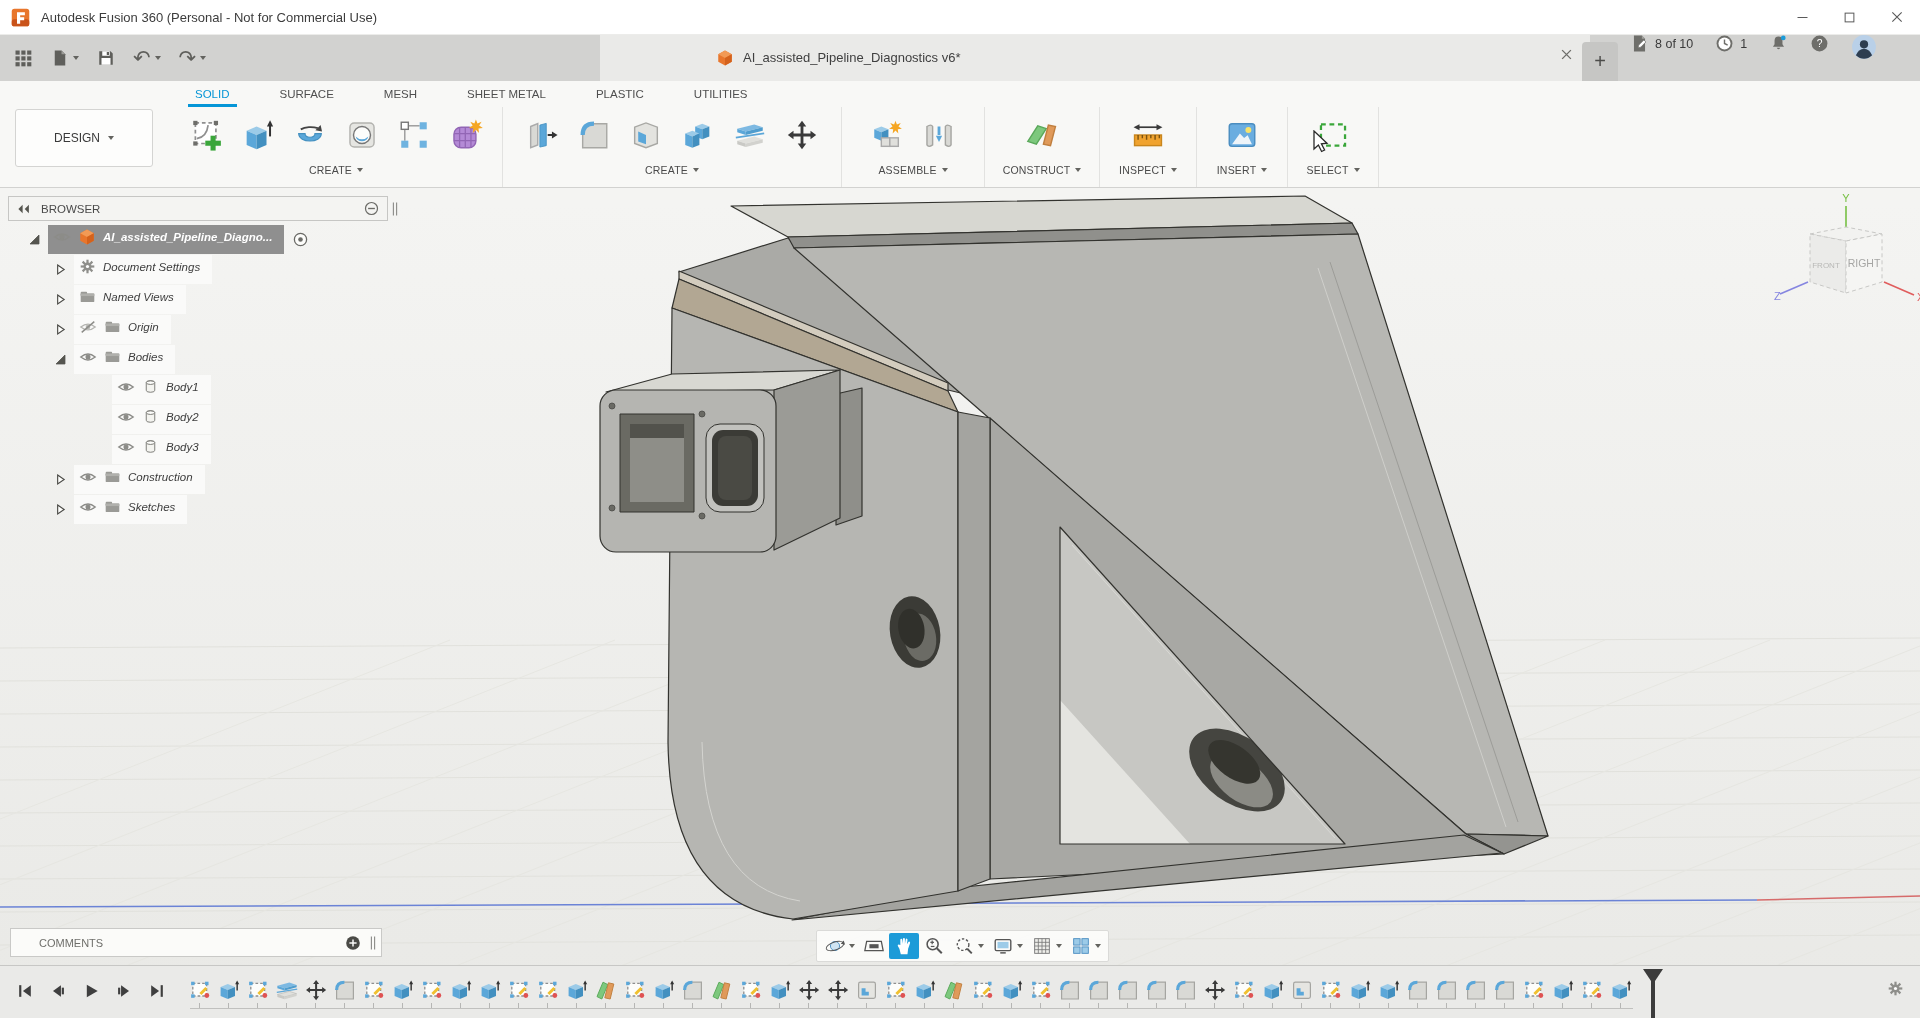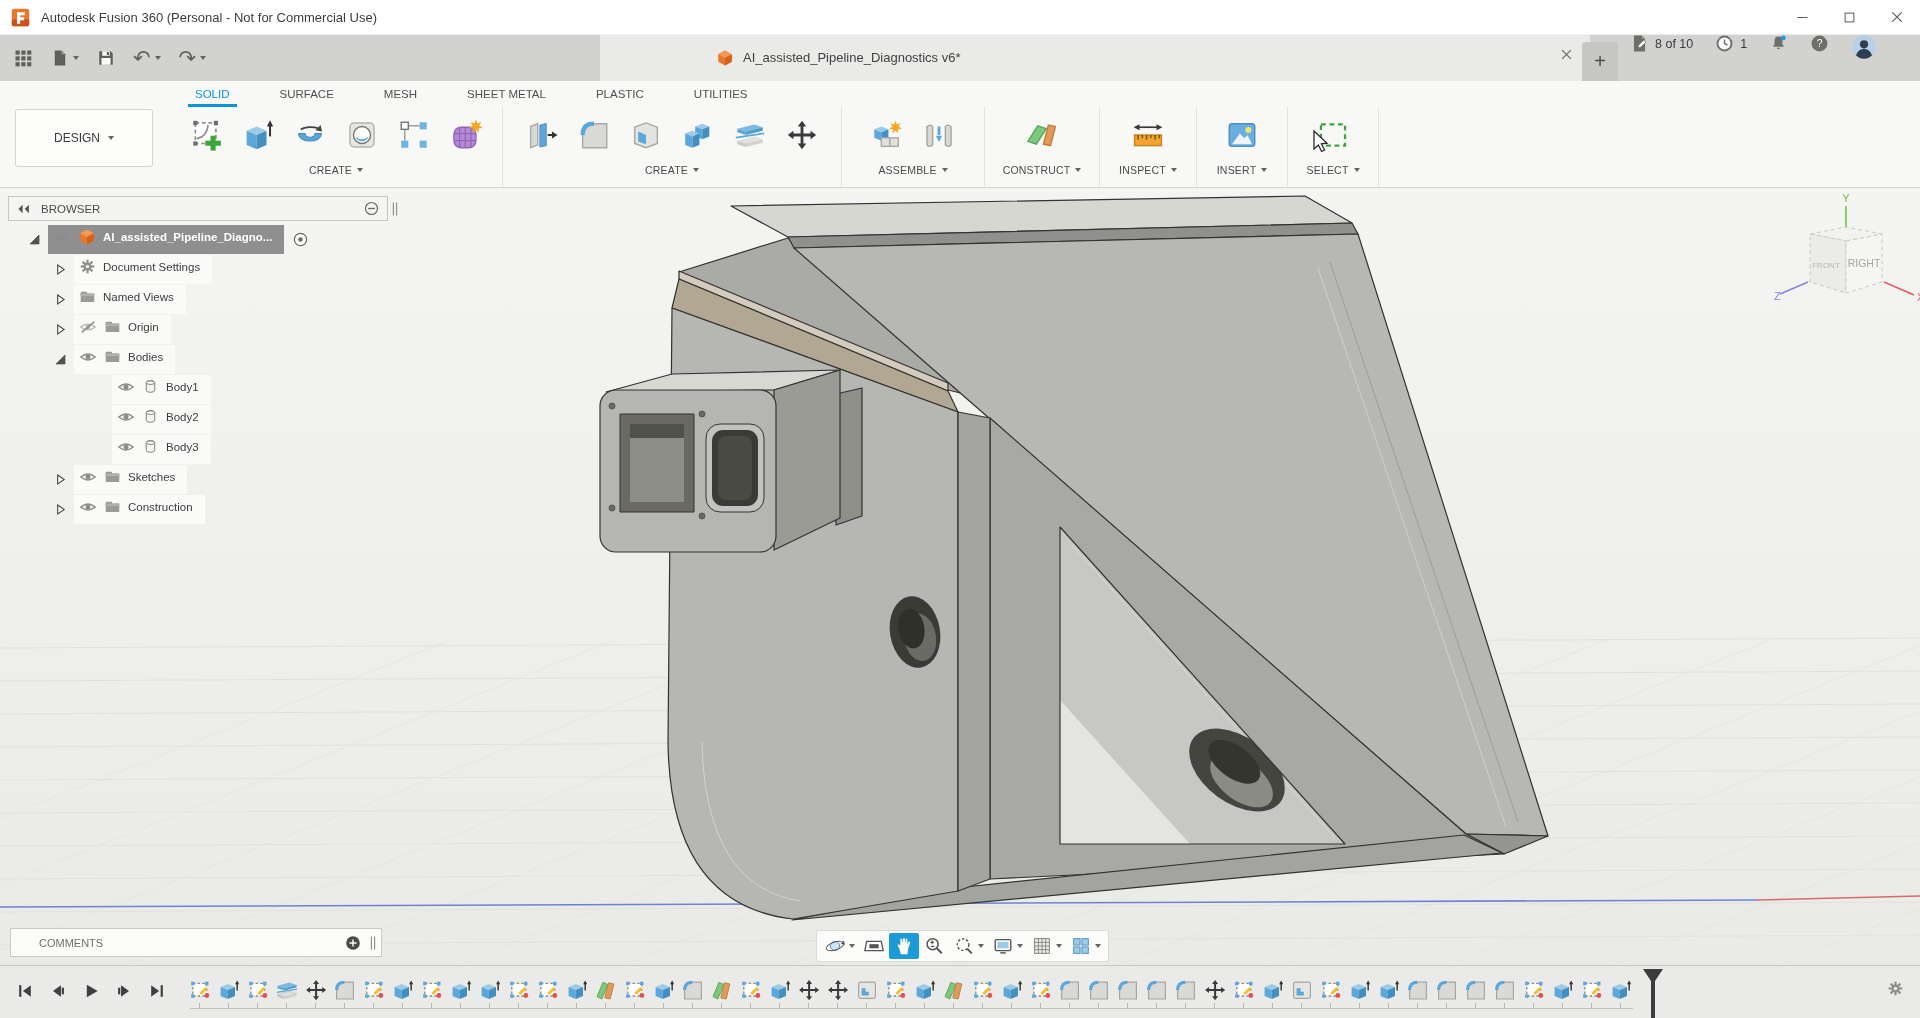--- a/index.html
+++ b/index.html
@@ -43,21 +43,21 @@
   
   .viewport{position:absolute;left:0;top:0;width:1920px;height:1018px;z-index:1;
             background:linear-gradient(#f4f4f2 20%,#e9e9e6);}
   
   .browser{position:absolute;left:8px;top:196px;width:380px;z-index:10;font-size:11.5px;color:#3d3d3d;}
   .bheader{height:23px;background:#f4f4f2;border:1px solid #c6c6c4;display:flex;align-items:center;padding:0 8px;gap:10px;
            color:#4a4a4a;position:relative;}
   .bheader .spacer{flex:1;}
   .btree{margin-top:6px;}
   .brow{display:flex;align-items:center;height:24px;margin-top:6px;}
-  .chip{display:flex;align-items:center;gap:7px;background:rgba(251,251,249,.9);padding:2px 12px 7px 5px;height:20px;}
+  .chip{display:flex;align-items:center;gap:7px;background:rgba(251,251,249,.9);padding:2px 12px 7px 5px;height:20px;font-style:italic;}
   .chip.selected{background:#8f8f8f;color:#ffffff;font-weight:bold;}
   .expander{width:16px;display:flex;justify-content:center;margin-right:6px;}
   
   .comments{position:absolute;left:10px;top:928px;width:372px;height:29px;background:#fbfbf9;border:1px solid #c9c9c7;
             display:flex;align-items:center;z-index:10;font-size:11px;color:#6f6f6b;padding-left:28px;box-sizing:border-box;}
   .comments .spacer{flex:1;}
   
   .navbar{position:absolute;left:816px;top:930px;height:30px;display:flex;align-items:center;z-index:10;
           background:rgba(252,252,251,.92);border:1px solid #dadad8;border-radius:2px;padding:0 3px;}
   .nv{height:26px;display:flex;align-items:center;padding:0 4px;gap:3px;border-radius:2px;}
@@ -387,21 +387,21 @@
                 <circle cx="10" cy="10" r="2.8" fill="#8c8c88"></circle>
               </svg>
             </span>
             <span class="icn">
               <svg viewBox="0 0 20 20" width="17" height="17">
                 <rect x="2" y="4.5" width="7.5" height="4" rx="1" fill="#9a9a96"></rect>
                 <rect x="2" y="6.5" width="16" height="10" rx="1" fill="#9a9a96"></rect>
                 <rect x="2" y="6.5" width="16" height="3" fill="#b0b0ac"></rect>
               </svg>
             </span>
-            <span>Sketches</span>
+            <span>Construction</span>
           </div>
         </div>
         <div class="brow" style="padding-left: 44px;">
           <span class="expander">
             <svg viewBox="0 0 16 16" width="13" height="13">
               <polygon points="4.5,2.5 12.5,8 4.5,13.5" fill="#fdfdfb" stroke="#4a4a46" stroke-width="1.4"></polygon>
             </svg>
           </span>
           <div class="chip">
             <span class="icn">
@@ -410,21 +410,21 @@
                 <circle cx="10" cy="10" r="2.8" fill="#8c8c88"></circle>
               </svg>
             </span>
             <span class="icn">
               <svg viewBox="0 0 20 20" width="17" height="17">
                 <rect x="2" y="4.5" width="7.5" height="4" rx="1" fill="#9a9a96"></rect>
                 <rect x="2" y="6.5" width="16" height="10" rx="1" fill="#9a9a96"></rect>
                 <rect x="2" y="6.5" width="16" height="3" fill="#b0b0ac"></rect>
               </svg>
             </span>
-            <span>Construction</span>
+            <span>Sketches</span>
           </div>
         </div>
       </div>
   </div>
 
   <div class="comments">
     <span>COMMENTS</span>
     <span class="spacer"></span>
     <span class="icn" id="c-plus">
         <svg viewBox="0 0 20 20" width="16" height="16">

